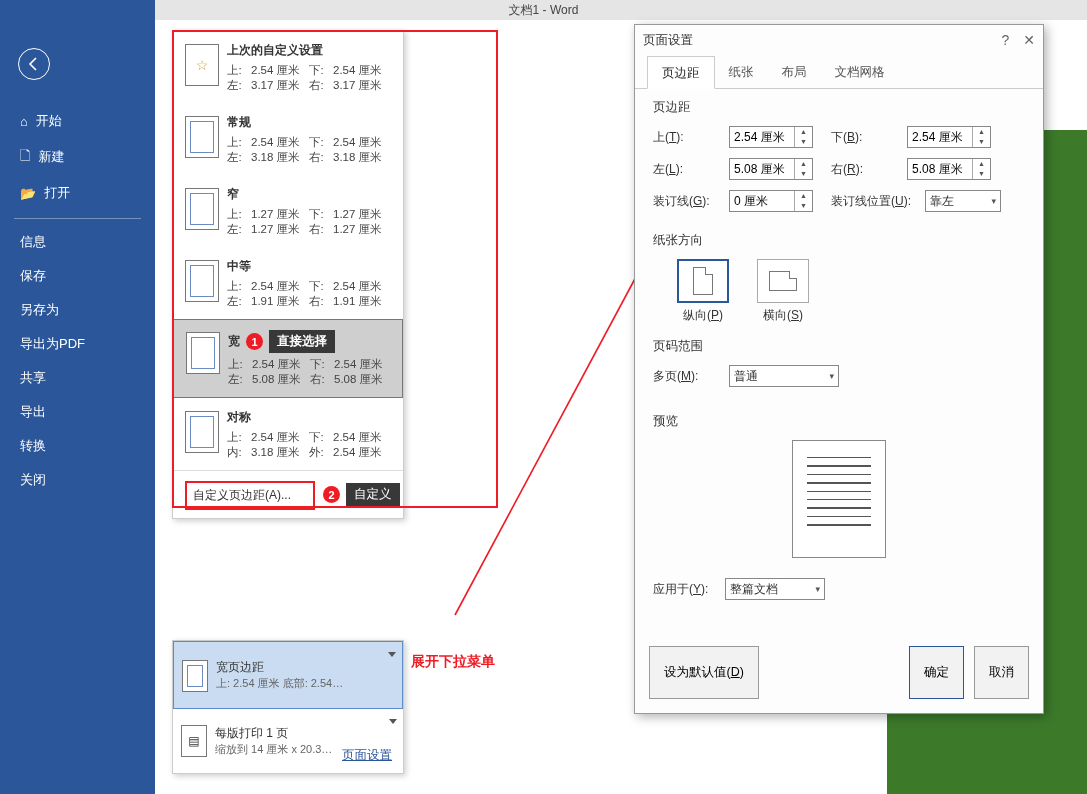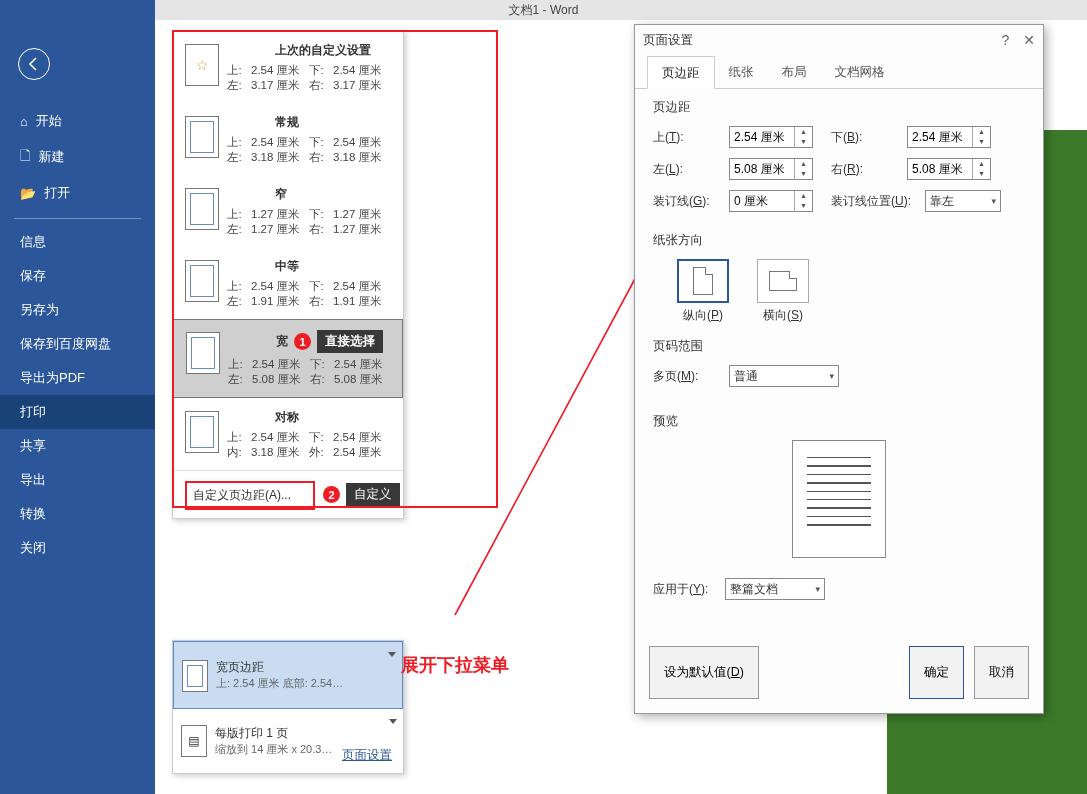--- a/index.html
+++ b/index.html
@@ -16,42 +16,42 @@
   .navitem.sel { background: #194279; }
   .navdiv { border-top: 1px solid rgba(255,255,255,.35); margin: 8px 14px 6px; }
 
   
   .green { position: absolute; top: 130px; right: 0; bottom: 0; width: 200px; background: #3c7a2a; }
 
   
   .dropdown { position: absolute; top: 30px; left: 172px; width: 232px; background: #fff; border: 1px solid #ccc; box-shadow: 2px 2px 6px rgba(0,0,0,.2); font-size: 12px; }
   .redbox1 { position: absolute; top: 30px; left: 172px; width: 326px; height: 478px; border: 2px solid #ee1c25; pointer-events: none; }
   .mitem { padding: 10px 8px 10px 12px; cursor: pointer; border-top: 1px solid transparent; }
-  .mitem .mtitle { font-weight: 600; margin-bottom: 4px; margin-left: 48px; }
+  .mitem .mtitle { font-weight: 600; margin-bottom: 4px; }
   .mitem .mrow { display: flex; font-size: 11.5px; color: #444; }
   .mitem .mrow span { flex: 0 0 auto; }
   .mk { width: 24px; } .mv { width: 58px; } 
   .mitem.sel { background: #cfcfcf; border: 1px solid #777; }
   .mitem .flex { display:flex; gap:8px; align-items:flex-start; }
   .thumb { width: 34px; height: 42px; border: 1px solid #777; background: #fff; position: relative; flex-shrink:0; margin-top:2px; }
   .thumb::before,.thumb::after { content:""; position:absolute; background:#b5c5e0; }
   .thumb-default::before { left:4px; right:4px; top:4px; bottom:4px; border:1px solid #6a8bc4; background:transparent; }
   .thumb-star::before { content:"☆"; position:absolute; left:0; right:0; top:12px; text-align:center; color:#d89b2b; font-size:14px; background:transparent; }
   .redcustom { border:2px solid #ee1c25; padding:4px 6px; margin:10px 8px 8px 12px; font-size:12px; cursor:pointer; display:inline-block; width: 130px; }
   .circ { display:inline-flex; width:17px; height:17px; background:#ee1c25; border-radius:50%; color:#fff; align-items:center; justify-content:center; font-size:11px; font-weight:600; vertical-align:middle; }
   .blk-label { display:inline-block; background:#383838; color:#fff; padding:3px 8px; font-size:12.5px; vertical-align:middle; }
 
   
   .lower { position:absolute; left:172px; top:640px; width:232px; background:#fff; border:1px solid #ccc; box-shadow:2px 2px 6px rgba(0,0,0,.2); font-size:12px; }
   .lower .row { display:flex; align-items:center; gap:8px; padding:16px 8px; cursor:pointer; position:relative; }
   .lower .row.sel { background:#c9dcf2; border:1px solid #5b8bc8; }
   .arrowdn { position:absolute; right:6px; top:10px; width:0; height:0; border-left:4px solid transparent; border-right:4px solid transparent; border-top:5px solid #555; }
   .pslink { position:absolute; left:342px; top:747px; color:#2b579a; font-size:12.5px; text-decoration:underline; cursor:pointer; }
 
-  .red-exp { position:absolute; left:401px; top:653px; color:#ee1c25; font-size:18px; font-weight:600; }
+  .red-exp { position:absolute; left:411px; top:653px; color:#ee1c25; font-size:14px; font-weight:600; }
 
   
   .dlg { position:absolute; left:634px; top:24px; width:410px; height:690px; background:#fdfdfd; border:1px solid #999; box-shadow:3px 3px 10px rgba(0,0,0,.3); font-size:12px; }
   .dlg-titlebar { height:30px; display:flex; align-items:center; padding:0 8px; font-size:12.5px; }
   .dlg-titlebar .close { margin-left:auto; display:flex; gap:14px; color:#666; font-size:14px; }
   .tabs { display:flex; padding:0 12px; border-bottom:1px solid #ccc; gap:0; }
   .tab { padding:8px 14px 6px; cursor:pointer; color:#555; font-size:12.5px; position:relative; top:1px; }
   .tab.active { background:#fff; border:1px solid #ccc; border-bottom:1px solid #fff; color:#222; }
   .section { padding:10px 18px; }
   .section h4 { font-size:12.5px; font-weight:400; color:#333; margin-bottom:10px; }
@@ -113,27 +113,21 @@
     <div class="navitem">
         <span>信息</span>
       </div>
     <div class="navitem">
         <span>保存</span>
       </div>
     <div class="navitem">
         <span>另存为</span>
       </div>
     <div class="navitem">
-        <span>保存到百度网盘</span>
-      </div>
-    <div class="navitem">
         <span>导出为PDF</span>
-      </div>
-    <div class="navitem sel">
-        <span>打印</span>
       </div>
     <div class="navitem">
         <span>共享</span>
       </div>
     <div class="navitem">
         <span>导出</span>
       </div>
     <div class="navitem">
         <span>转换</span>
       </div>

